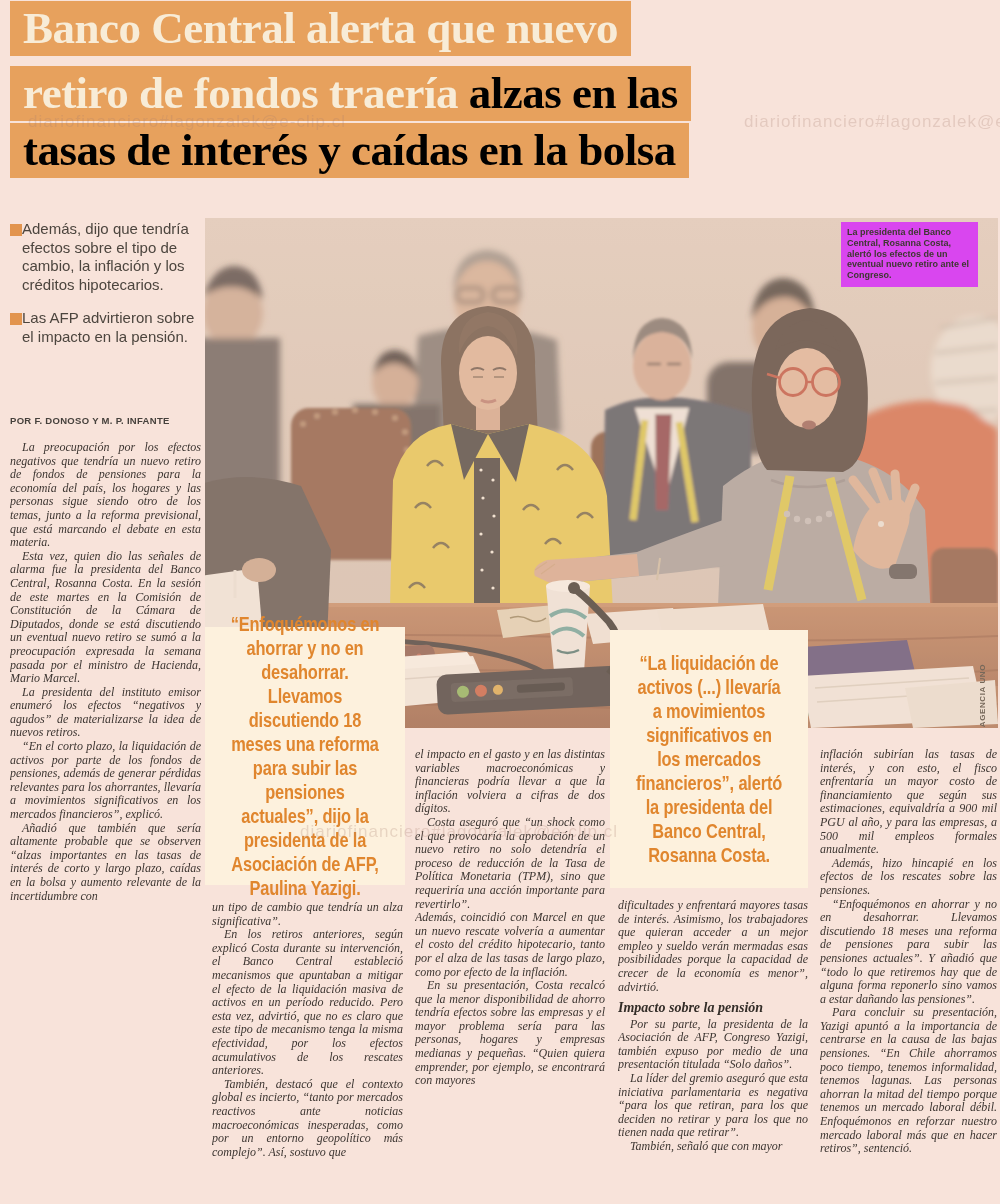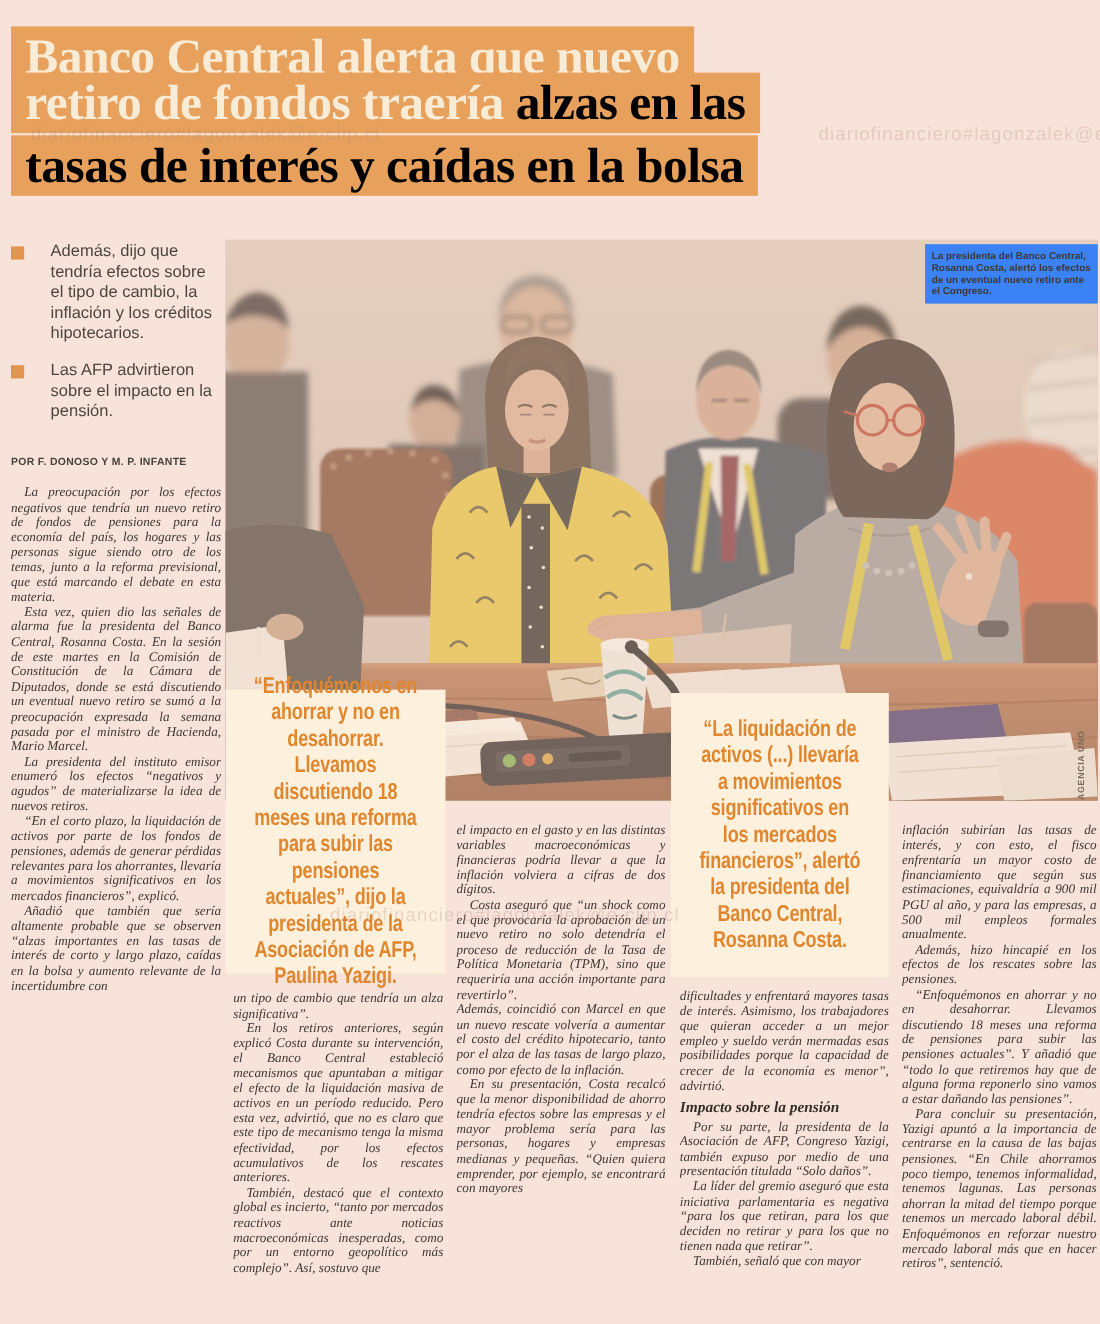--- a/index.html
+++ b/index.html
@@ -3,26 +3,26 @@
 <meta charset="utf-8">
 <style>
   html,body{margin:0;padding:0;}
   body{font-family:"Liberation Sans",sans-serif;}
   .page{position:relative;width:1000px;height:1204px;background:#f8e3da;overflow:hidden;}
 
   
   .hl-line{position:absolute;left:10px;background:#e7a15d;white-space:nowrap;
            font-family:"Liberation Serif",serif;font-weight:700;font-size:45px;line-height:55px;
            padding:0 13px;letter-spacing:-0.5px;}
-  .hl-1{top:24px;}  .hl-2{top:66px;}  .hl-3{top:123px;}
+  .hl-1{top:1px;}  .hl-2{top:66px;}  .hl-3{top:123px;}
   .hl-light{color:#f8ecd7;} .hl-dark{color:#000000;}
 
   
   .bullets{position:absolute;left:10px;top:220px;width:185px;}
-  .bullet{display:flex;gap:24px;margin-bottom:15px;}
+  .bullet{display:flex;gap:0;margin-bottom:15px;}
   .sq{width:12px;height:12px;background:#e2944e;flex:none;margin-top:4px;}
   .btext{font-size:15px;line-height:18.6px;color:#4c453e;}
 
   .byline{position:absolute;left:10px;top:415px;font-weight:700;font-size:9.5px;
           letter-spacing:.3px;color:#46413c;}
 
   
   .col{position:absolute;text-align:justify;font-family:"Liberation Serif",serif;
        font-size:12px;line-height:13.6px;color:#3c3531;overflow:hidden;hyphens:auto;font-style:italic;}
   .col p{margin:0;text-indent:12px;}
@@ -30,21 +30,21 @@
   .col h3{font-family:"Liberation Serif",serif;font-weight:700;font-size:14px;line-height:15.5px;
           color:#332d28;margin:6px 0 2px;text-align:left;}
   .c1{left:10px;  top:441px;width:191px;height:763px;}
   .c2{left:212px; top:901px;width:191px;height:303px;}
   .c3{left:415px; top:748px;width:190px;height:456px;}
   .c4{left:618px; top:899px;width:190px;height:305px;}
   .c5{left:820px; top:748px;width:177px;height:456px;}
 
   
   .photo{position:absolute;left:205px;top:218px;width:793px;height:510px;overflow:hidden;background:#d5c2b1;}
-  .caption{position:absolute;left:841px;top:222px;width:157px;background:#3b82f6;
+  .caption{position:absolute;left:841px;top:222px;width:137px;background:#d946ef;
            padding:5px 6px 6px;box-sizing:border-box;font-weight:700;font-size:9px;
            line-height:10.8px;color:#3e3831;z-index:6;}
   .credit{position:absolute;left:978px;top:664px;writing-mode:vertical-rl;transform:rotate(180deg);
           font-weight:700;font-size:8px;letter-spacing:.6px;color:#76685a;z-index:6;}
 
   
   .quote{position:absolute;background:#fdf1dd;box-sizing:border-box;z-index:5;
          display:flex;align-items:center;justify-content:center;padding:8px 4px;}
   .q1{left:205px;top:627px;width:200px;height:258px;}
   .q2{left:610px;top:630px;width:198px;height:258px;}

